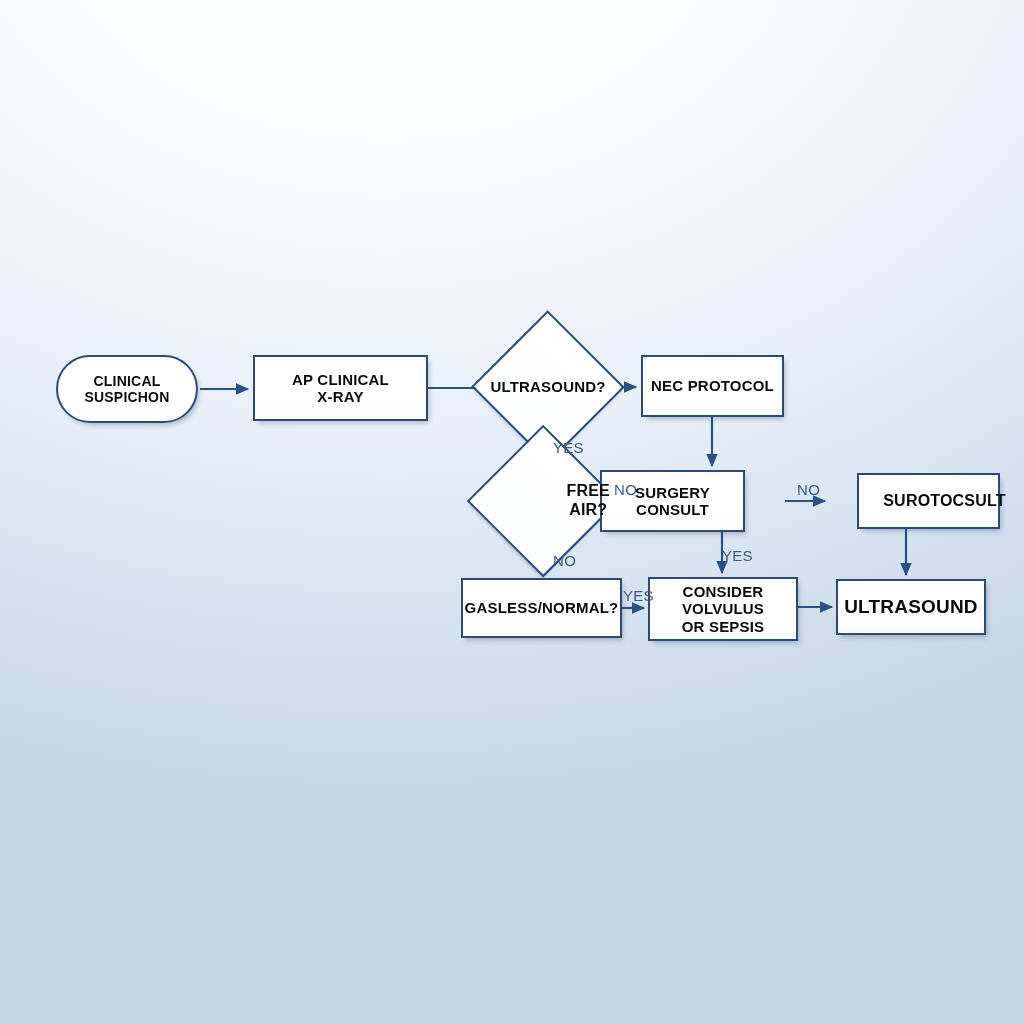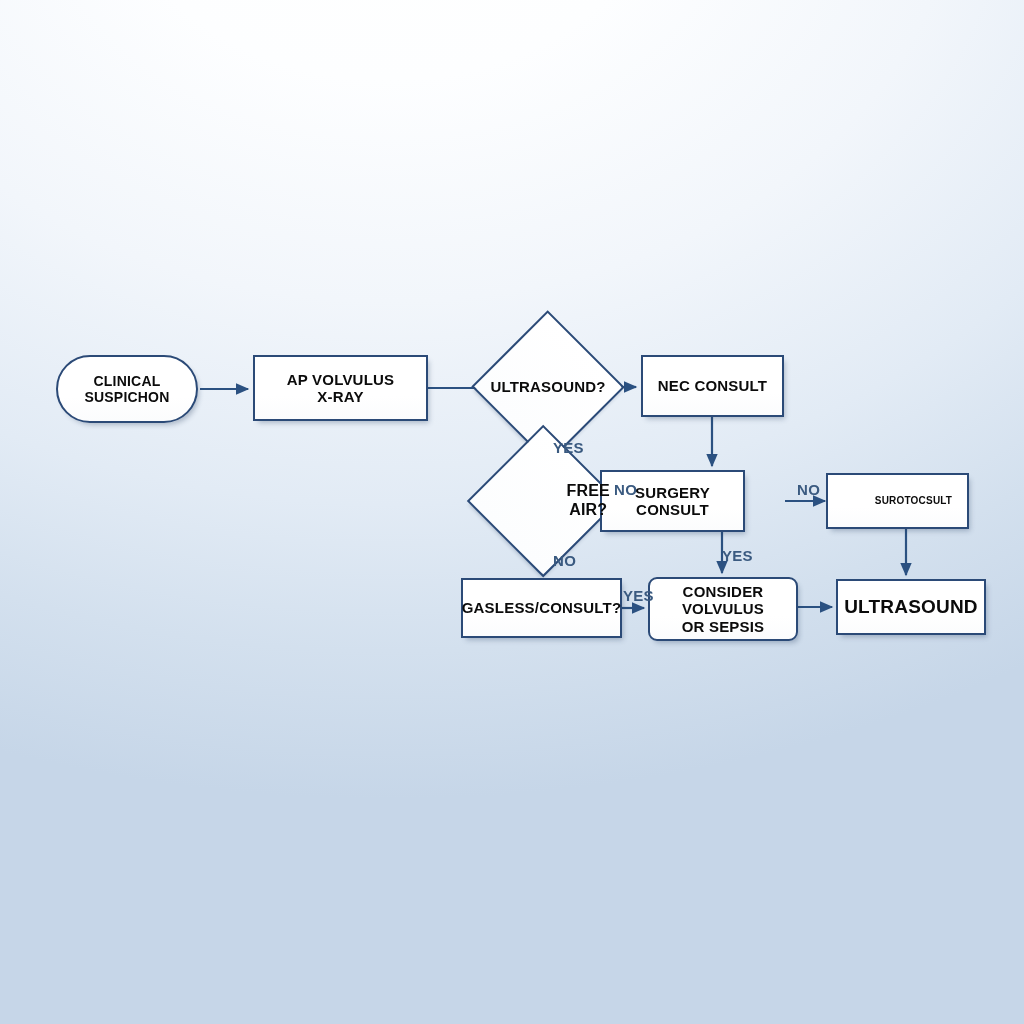--- a/index.html
+++ b/index.html
@@ -90,21 +90,21 @@
   .shape-decision .node-label {
     position: relative;
     z-index: 2;
   }
 
   
   .edge-label {
     position: absolute;
     color: #3a5a80;
     font-size: 15px;
-    font-weight: 700;
+    font-weight: 400;
     letter-spacing: .3px;
     white-space: nowrap;
     line-height: 1;
   }
 </style>
 </head>
 <body>
 
 <div id="canvas">
   <div id="diagram-layer">
@@ -146,53 +146,53 @@
         <path d="M 798 607 L 832 607"></path>
       </g>
     </svg>
 
     <div class="node shape-terminator" style="left:56px; top:355px; width:142px; height:68px; font-size:14px;">
       <span class="node-label">CLINICAL
 SUSPICHON</span>
     </div>
 
     <div class="node shape-process" style="left:253px; top:355px; width:175px; height:66px; font-size:15px;">
-      <span class="node-label">AP VOLVULUS
+      <span class="node-label">AP CLINICAL
 X-RAY</span>
     </div>
 
     <div class="node shape-decision" style="left:474px; top:345px; width:148px; height:84px; font-size:15px;">
       <span class="diamond-face"></span>
       <span class="node-label">ULTRASOUND?</span>
     </div>
 
     <div class="node shape-process" style="left:641px; top:355px; width:143px; height:62px; font-size:15px;">
-      <span class="node-label">NEC CONSULT</span>
+      <span class="node-label">NEC PROTOCOL</span>
     </div>
 
     <div class="node shape-decision" style="left:470px; top:459px; width:146px; height:84px; font-size:16px;justify-content:flex-end;">
       <span class="diamond-face"></span>
       <span class="node-label">FREE
 AIR?</span>
     </div>
 
     <div class="node shape-process" style="left:600px; top:470px; width:145px; height:62px; font-size:15px;">
       <span class="node-label">SURGERY
 CONSULT</span>
     </div>
 
-    <div class="node shape-process" style="left:826px; top:473px; width:143px; height:56px; font-size:10px;padding-left:32px;">
+    <div class="node shape-process" style="left:857px; top:473px; width:143px; height:56px; font-size:16px;padding-left:32px;">
       <span class="node-label">SUROTOCSULT</span>
     </div>
 
     <div class="node shape-process" style="left:461px; top:578px; width:161px; height:60px; font-size:15px;">
-      <span class="node-label">GASLESS/CONSULT?</span>
-    </div>
-
-    <div class="node shape-process" style="left:648px; top:577px; width:150px; height:64px; font-size:15px;border-radius:9px;">
+      <span class="node-label">GASLESS/NORMAL?</span>
+    </div>
+
+    <div class="node shape-process" style="left:648px; top:577px; width:150px; height:64px; font-size:15px;">
       <span class="node-label">CONSIDER
 VOLVULUS
 OR SEPSIS</span>
     </div>
 
     <div class="node shape-process" style="left:836px; top:579px; width:150px; height:56px; font-size:19px;">
       <span class="node-label">ULTRASOUND</span>
     </div>
 
     <span class="edge-label" style="left:553px; top:440px;">YES</span>

